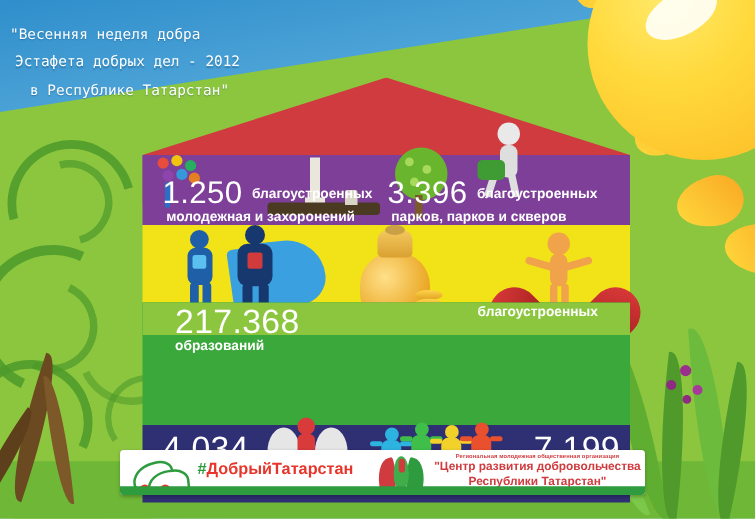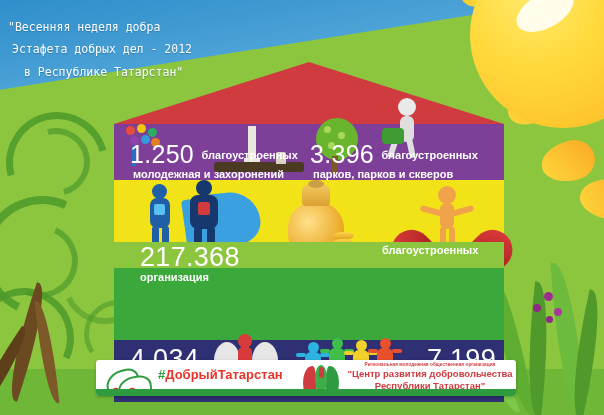--- a/index.html
+++ b/index.html
@@ -230,21 +230,21 @@
       <div style="position:absolute;left:32px;top:41px;width:6px;height:20px;border-radius:3px;background:#f0a34a;"></div>
       <div style="position:absolute;left:41px;top:41px;width:6px;height:20px;border-radius:3px;background:#f0a34a;"></div>
     </div>
 
     <div class="band b-green">
       <div class="green-slope"></div>
     </div>
 
     <div class="stat" style="left:26px;top:182px;">
       <div class="num big">217.368</div>
-      <div class="cap">организация</div>
+      <div class="cap">образований</div>
     </div>
     <div class="stat" style="left:268px;top:182px;">
       <div class="cap">благоустроенных</div>
     </div>
 
     <div class="band b-navy"></div>
 
     <div style="position:absolute;left:96px;top:272px;width:72px;height:54px;">
       <div style="position:absolute;left:4px;top:8px;width:26px;height:38px;border-radius:50% 50% 6px 6px;background:#e6e6e6;"></div>
       <div style="position:absolute;left:42px;top:8px;width:26px;height:38px;border-radius:50% 50% 6px 6px;background:#e6e6e6;"></div>

